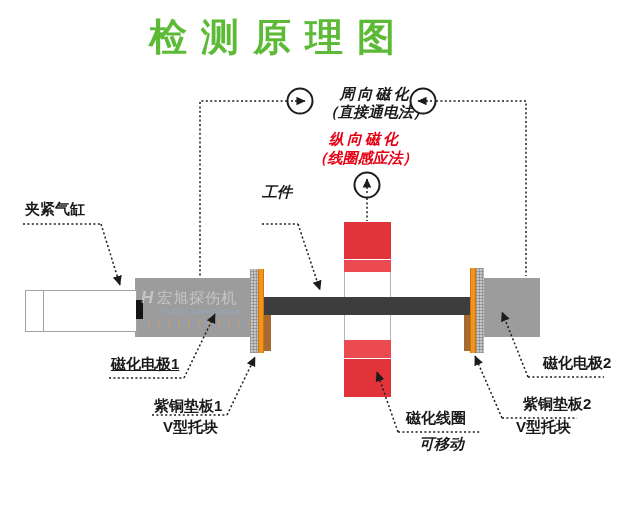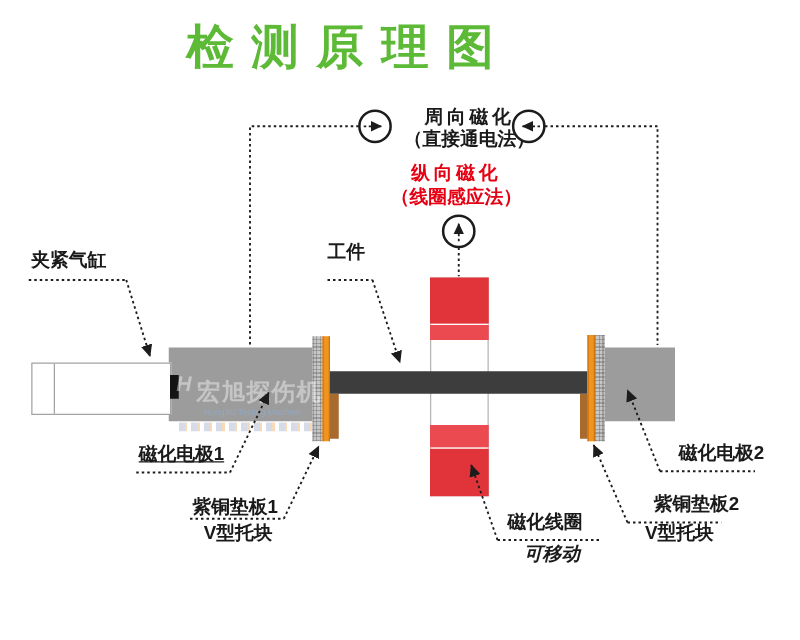--- a/index.html
+++ b/index.html
@@ -5,21 +5,21 @@
   html,body{margin:0;padding:0;background:#fff;}
   .canvas{position:relative;width:640px;height:512px;background:#ffffff;overflow:hidden;
           font-family:"Liberation Sans","DejaVu Sans",sans-serif;color:#1a1a1a;}
   .abs{position:absolute;}
   
   .title{top:12px;left:0;width:544px;text-align:center;font-size:38px;font-weight:bold;
          color:#5dba36;letter-spacing:14px;padding-left:14px;box-sizing:border-box;z-index:4;}
   
   .lbl{font-size:15px;font-weight:bold;line-height:16px;white-space:nowrap;z-index:6;text-align:center;}
   .red{color:#e60014;}
-  .ctr{text-align:center;}
+  .ctr{text-align:center;font-style:italic;}
   
   .cylinder{left:25px;top:290px;width:110px;height:40px;background:#fff;border:1px solid #a3a3a3;z-index:2;}
   .cyl-cap{position:absolute;left:17px;top:0;height:100%;width:0;border-left:1px solid #a3a3a3;}
   .piston{left:136px;top:300px;width:7px;height:19px;background:#141414;z-index:3;}
   .block{background:#9c9c9c;z-index:1;}
   .block1{left:135px;top:278px;width:115px;height:59px;}
   .block2{left:484px;top:278px;width:56px;height:59px;}
   .plate{background-color:#c7c7c7;z-index:2;
          background-image:repeating-linear-gradient(0deg,rgba(110,110,110,.45) 0 1px,transparent 1px 3px),
                           repeating-linear-gradient(90deg,rgba(110,110,110,.45) 0 1px,transparent 1px 3px);}
@@ -36,21 +36,21 @@
   .coilseg{left:344px;width:47px;z-index:2;}
   .coil-top{top:222px;height:50px;}
   .coil-bot{top:340px;height:57px;}
   .seg-dark{background:#e1343a;}
   .seg-light{background:#ea4a50;}
   .segline{height:1px;background:rgba(255,255,255,.55);}
   
   .wm{left:141px;top:288px;width:118px;z-index:5;pointer-events:none;}
   .wm-row{display:flex;align-items:center;gap:4px;color:rgba(255,255,255,.42);}
   .wm-logo{font-size:17px;font-weight:bold;font-style:italic;}
-  .wm-brand{font-size:19px;font-weight:bold;letter-spacing:1px;white-space:nowrap;margin-top:13px;}
+  .wm-brand{font-size:15px;font-weight:normal;letter-spacing:1px;white-space:nowrap;}
   .wm-latin{font-size:7px;color:rgba(145,175,210,.65);margin-left:22px;white-space:nowrap;filter:blur(.3px);}
   .wm-strip{margin-top:4px;margin-left:2px;height:7px;width:110px;opacity:.45;filter:blur(.6px);
             background:repeating-linear-gradient(90deg,rgba(140,155,190,.8) 0 5px,rgba(235,150,60,.8) 5px 7px,transparent 7px 10px);}
   svg.overlay{position:absolute;left:0;top:0;z-index:7;pointer-events:none;}
 </style>
 </head>
 <body>
 
 <div class="canvas">
 
@@ -132,21 +132,21 @@
       <circle cx="367" cy="185" r="12.5"></circle>
     </g>
     <g stroke="#1c1c1c" stroke-width="1.4" fill="none" stroke-dasharray="2 2">
       <line x1="291" y1="101" x2="305" y2="101" marker-end="url(#ah)"></line>
       <line x1="432" y1="101" x2="418" y2="101" marker-end="url(#ah)"></line>
       <line x1="367" y1="193" x2="367" y2="179" marker-end="url(#ah)"></line>
     </g>
   </svg>
 
   <div class="abs lbl" style="left:25px;top:201px;">夹紧气缸</div>
-  <div class="abs lbl" style="left:262px;top:194px;">工件</div>
+  <div class="abs lbl" style="left:262px;top:184px;font-style:italic;">工件</div>
 
   <div class="abs lbl ctr" style="left:308px;top:86px;width:135px;letter-spacing:3px;">周向磁化</div>
   <div class="abs lbl ctr" style="left:308px;top:104px;width:135px;">（直接通电法）</div>
 
   <div class="abs lbl ctr red" style="left:295px;top:150px;width:140px;">（线圈感应法）</div>
   <div class="abs lbl ctr red" style="left:295px;top:131px;width:140px;letter-spacing:3px;">纵向磁化</div>
 
   <div class="abs lbl" style="left:111px;top:356px;text-decoration:underline;">磁化电极1</div>
   <div class="abs lbl" style="left:154px;top:386px;margin-top:12px;">紫铜垫板1</div>
   <div class="abs lbl" style="left:163px;top:419px;">V型托块</div>

